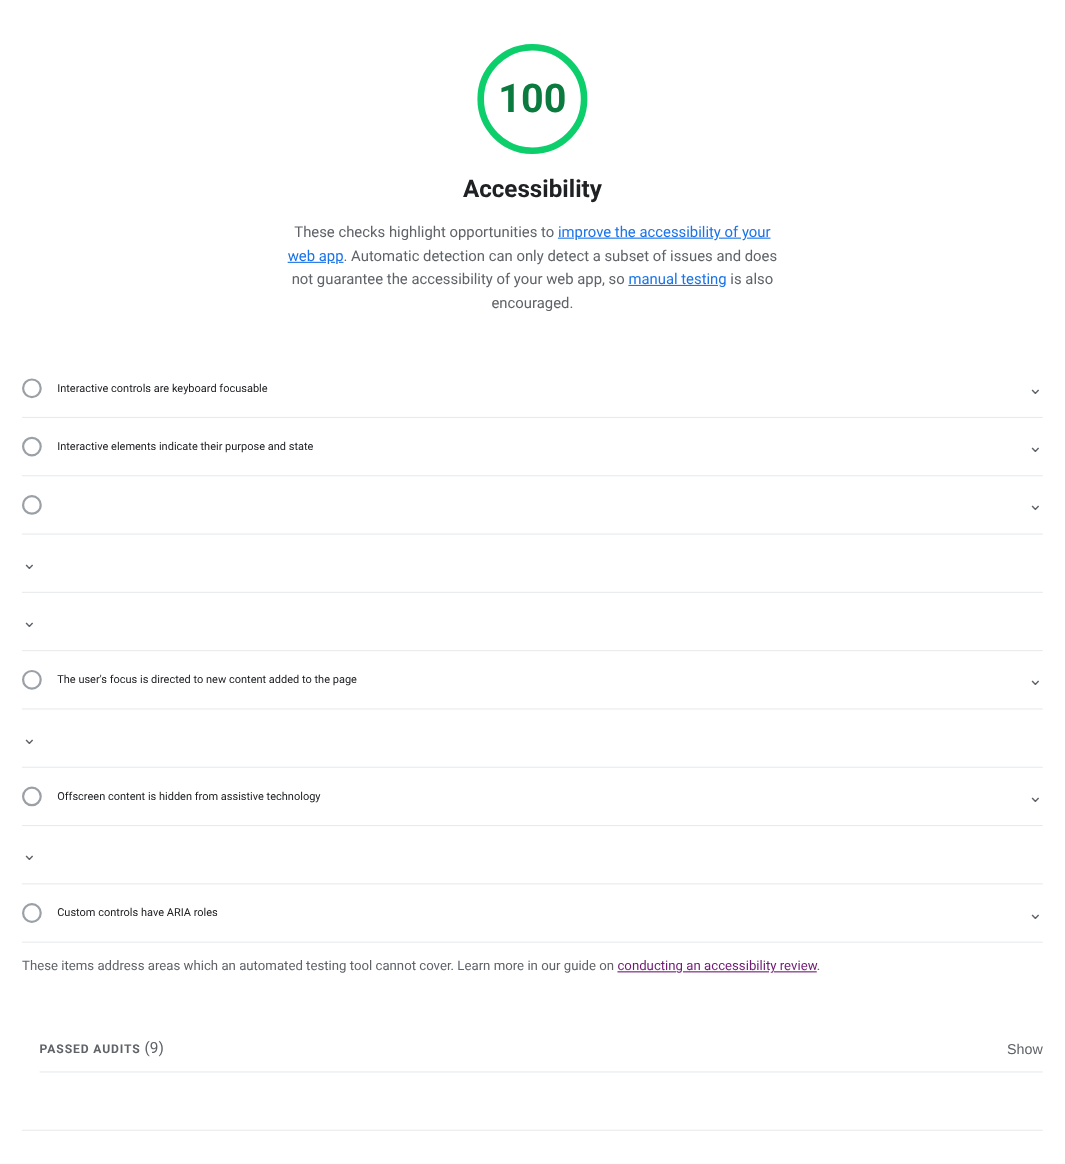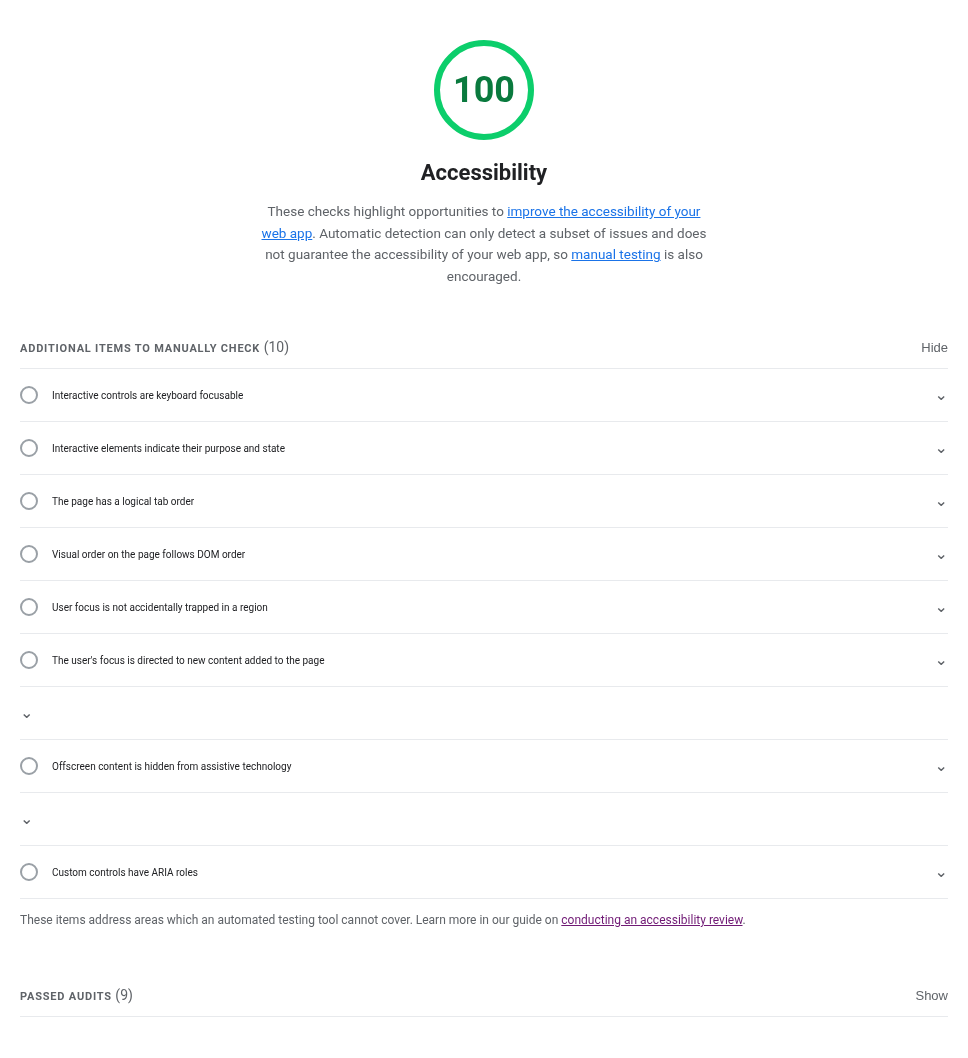--- a/index.html
+++ b/index.html
@@ -117,20 +117,21 @@
       color: #5f6368;
       padding: 12px 0;
       line-height: 1.6;
     }
     .footer-note a {
       color: #701a75;
       text-decoration: underline;
     }
     .passed-section {
       margin-top: 24px;
+      margin-left: 16px;
     }
     .not-applicable-section {
       margin-top: 24px;
     }
   </style>
 </head>
 <body>
 
 <div class="page-wrapper">
 
@@ -138,62 +139,46 @@
     <div class="score-circle">
       <span class="score-number">100</span>
     </div>
     <h1 class="score-title">Accessibility</h1>
     <p class="score-description">
       <span>These checks highlight opportunities to </span><a href="#">improve the accessibility of your web app</a><span>. Automatic detection can only detect a subset of issues and does not guarantee the accessibility of your web app, so </span><a href="#">manual testing</a><span> is also encouraged.</span>
     </p>
   </div>
 
   <div class="section">
-    <div class="section-header">
-      <div>
-        <span class="section-header-title">ADDITIONAL ITEMS TO MANUALLY CHECK</span>
-        <span class="section-header-count">(10)</span>
-      </div>
-      <button class="section-toggle">Hide</button>
-    </div>
 
     <div>
       <div class="audit-item">
         <div class="audit-left">
           <div class="audit-circle"></div>
           <span class="audit-label">Interactive controls are keyboard focusable</span>
         </div>
         <span class="chevron-icon">⌄</span>
       </div>
       <div class="audit-item">
         <div class="audit-left">
           <div class="audit-circle"></div>
           <span class="audit-label">Interactive elements indicate their purpose and state</span>
         </div>
         <span class="chevron-icon">⌄</span>
       </div>
       <div class="audit-item">
         <div class="audit-left">
           <div class="audit-circle"></div>
-          <span class="audit-label">The page has a logical tab order</span>
-        </div>
-        <span class="chevron-icon">⌄</span>
-      </div>
-      <div class="audit-item">
-        <div class="audit-left">
-          <div class="audit-circle"></div>
-          <span class="audit-label">Visual order on the page follows DOM order</span>
-        </div>
-        <span class="chevron-icon">⌄</span>
-      </div>
-      <div class="audit-item">
-        <div class="audit-left">
-          <div class="audit-circle"></div>
-          <span class="audit-label">User focus is not accidentally trapped in a region</span>
-        </div>
+        </div>
+        <span class="chevron-icon">⌄</span>
+      </div>
+      <div class="audit-item">
+        <span class="chevron-icon">⌄</span>
+      </div>
+      <div class="audit-item">
         <span class="chevron-icon">⌄</span>
       </div>
       <div class="audit-item">
         <div class="audit-left">
           <div class="audit-circle"></div>
           <span class="audit-label">The user's focus is directed to new content added to the page</span>
         </div>
         <span class="chevron-icon">⌄</span>
       </div>
       <div class="audit-item">

